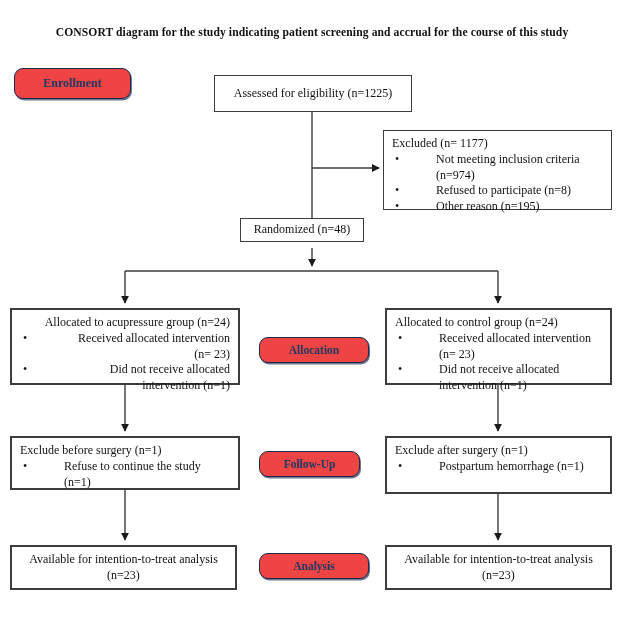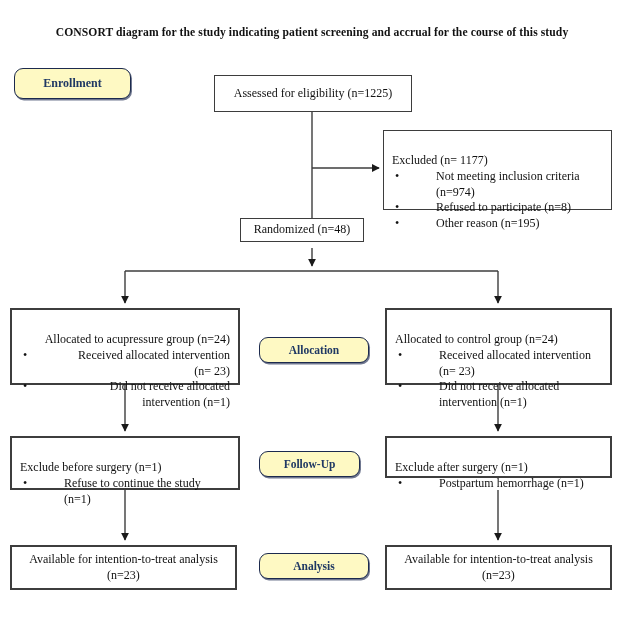--- a/index.html
+++ b/index.html
@@ -7,41 +7,41 @@
     position:relative;width:624px;height:618px;background:#ffffff;
     font-family:"Liberation Serif","DejaVu Serif",serif;color:#111;overflow:hidden;text-decoration:underline;
   }
   .title{
     position:absolute;top:26px;left:0;width:624px;text-align:center;
     font-weight:bold;font-size:11.6px;letter-spacing:0.1px;
   }
   .connectors{position:absolute;top:0;left:0;width:624px;height:618px;pointer-events:none;}
   .stage{
     position:absolute;display:flex;align-items:center;justify-content:center;
-    background:#fef9c3;border:1.6px solid #1c2a4e;border-radius:9px;
+    background:#ef4444;border:1.6px solid #1c2a4e;border-radius:9px;
     box-shadow:1px 1.5px 0 rgba(35,47,85,.65);
     color:#1f3864;font-weight:bold;font-size:12px;text-align:center;box-sizing:border-box;
   }
   .stage-enrollment{left:14px;top:68px;width:117px;height:31px;}
   .stage-allocation{left:259px;top:337px;width:110px;height:26px;font-size:11.5px;}
   .stage-followup{left:259px;top:451px;width:101px;height:26px;font-size:11.5px;}
   .stage-analysis{left:259px;top:553px;width:110px;height:26px;font-size:11.5px;}
   .box{
     position:absolute;background:#fff;border:1.5px solid #3d3d3d;box-sizing:border-box;
     font-size:12px;line-height:1.32;
   }
   .box.center{display:flex;align-items:center;justify-content:center;text-align:center;padding:2px 6px;}
-  .box.listbox{padding:22px 8px 4px 8px;border-width:2px;}
+  .box.listbox{padding:5px 8px 4px 8px;border-width:2px;}
   .box-assessed{left:214px;top:75px;width:198px;height:37px;}
   .box-excluded{left:383px;top:130px;width:229px;height:80px;border-width:1.5px;}
   .box-randomized{left:240px;top:218px;width:124px;height:24px;}
   .box-alloc-left{left:10px;top:308px;width:230px;height:77px;text-align:right;}
   .box-alloc-right{left:385px;top:308px;width:227px;height:77px;}
   .box-fu-left{left:10px;top:436px;width:230px;height:54px;}
-  .box-fu-right{left:385px;top:436px;width:227px;height:42px;}
+  .box-fu-right{left:385px;top:436px;width:227px;height:58px;}
   .box-an-left{left:10px;top:545px;width:227px;height:45px;border-width:2px;}
   .box-an-right{left:385px;top:545px;width:227px;height:45px;border-width:2px;}
   .bullet{display:flex;gap:21px;}
   .bullet .dot{width:20px;flex:0 0 20px;text-align:left;padding-left:3px;}
   .bullet .dot::before{content:"\2022";}
   .bullet .btext{flex:1;}
 </style>
 </head>
 <body>
 

